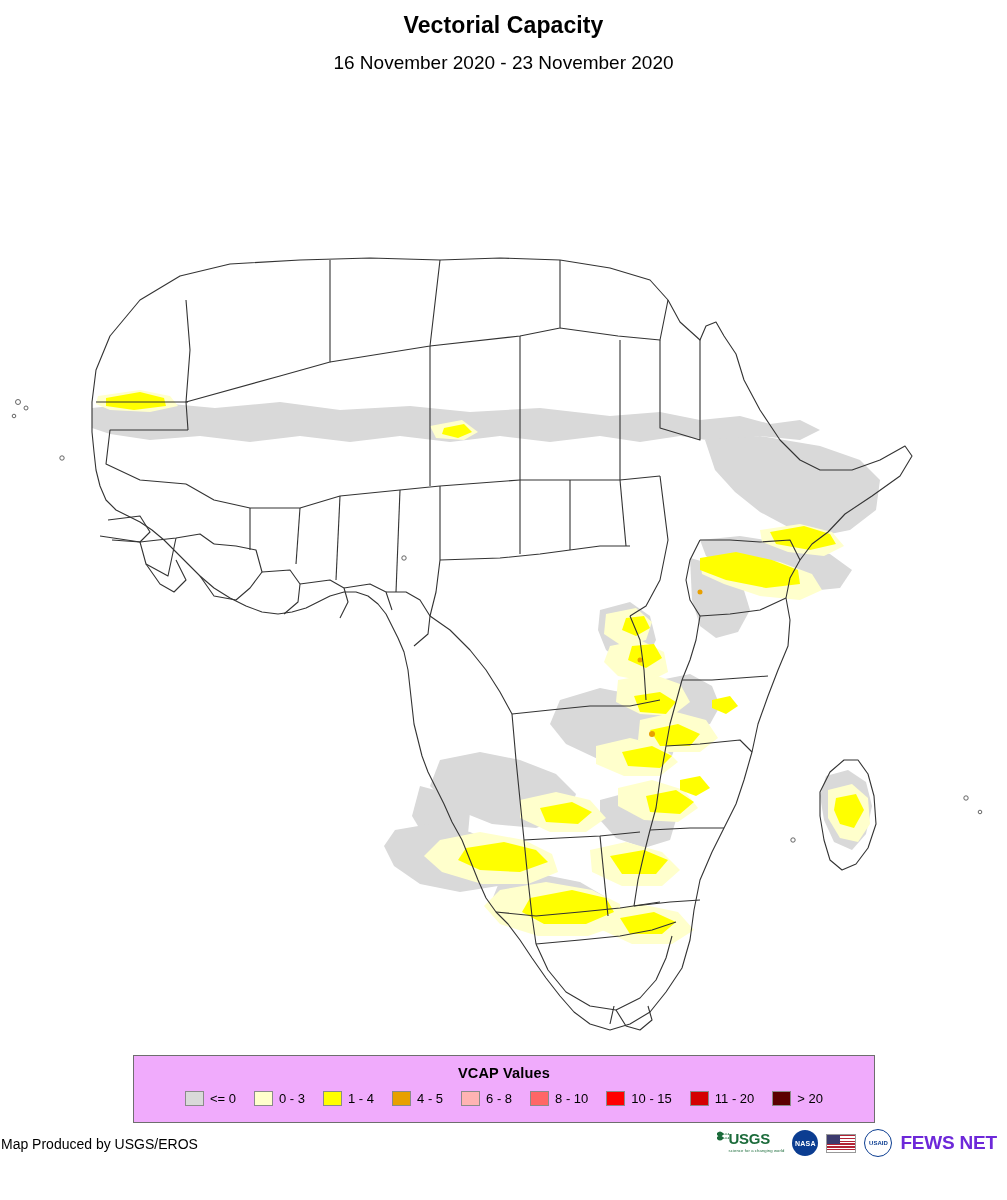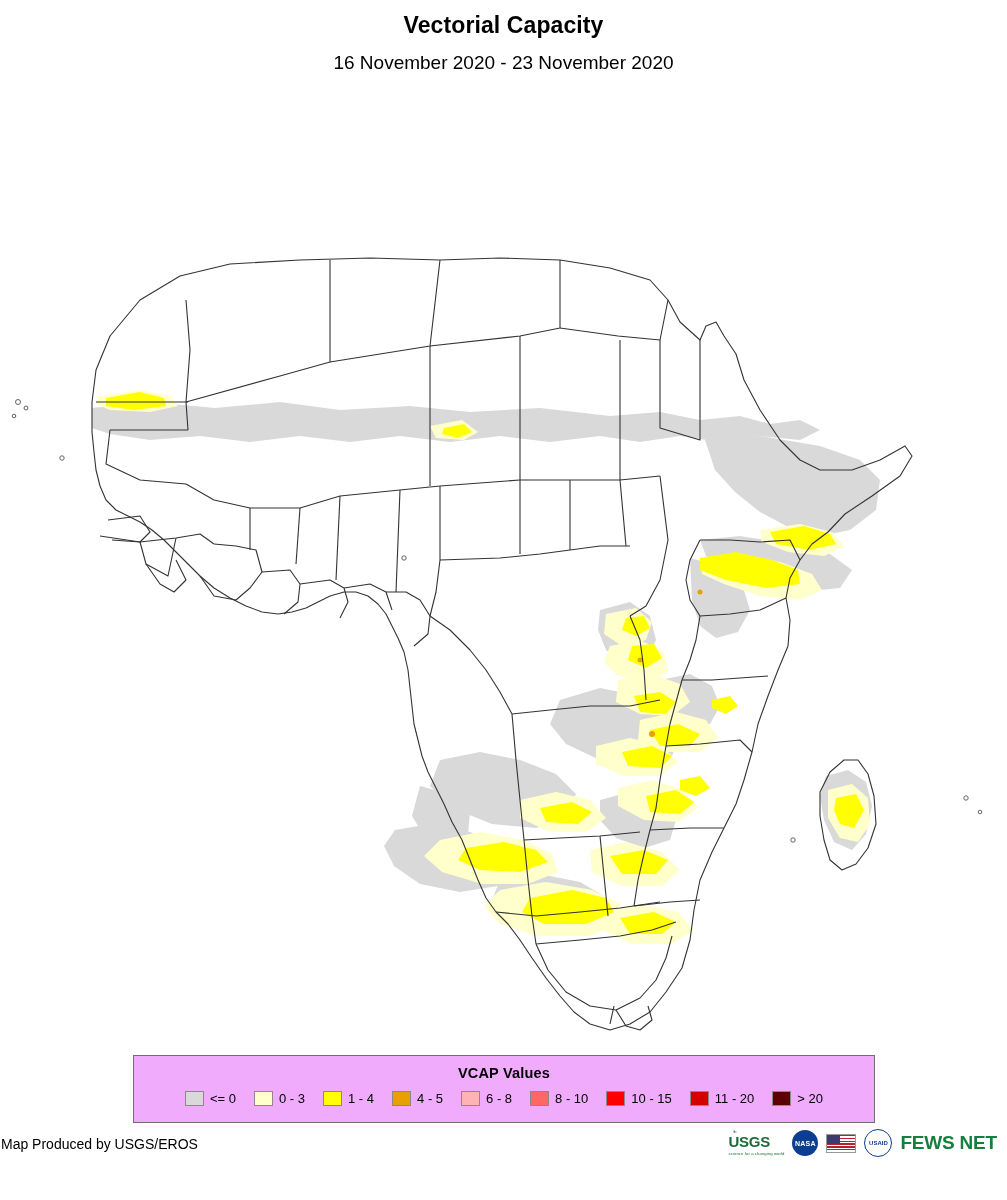--- a/index.html
+++ b/index.html
@@ -107,21 +107,20 @@
     top: 1128px;
     display: flex;
     align-items: center;
     gap: 8px;
     height: 30px;
   }
   .logo-usgs {
     display: flex;
     align-items: flex-start;
     height: 26px;
-    flex-direction: column;
   }
   .usgs-text {
     font-size: 15px;
     font-weight: bold;
     color: #1b6b3a;
     letter-spacing: -0.3px;
   }
   .usgs-sub {
     font-size: 4.2px;
     color: #1b6b3a;
@@ -176,21 +175,21 @@
     font-size: 6px;
     font-weight: bold;
     display: flex;
     align-items: center;
     justify-content: center;
   }
   .logo-fews {
     font-size: 19px;
     font-weight: bold;
     letter-spacing: -0.2px;
-    color: #15803d;
+    color: #6d28d9;
   }
 </style>
 </head>
 <body>
 
 <div class="page">
 
   <div class="title-block">
     <div class="title-line">Vectorial Capacity</div>
     <div class="subtitle-line">16 November 2020 - 23 November 2020</div>

